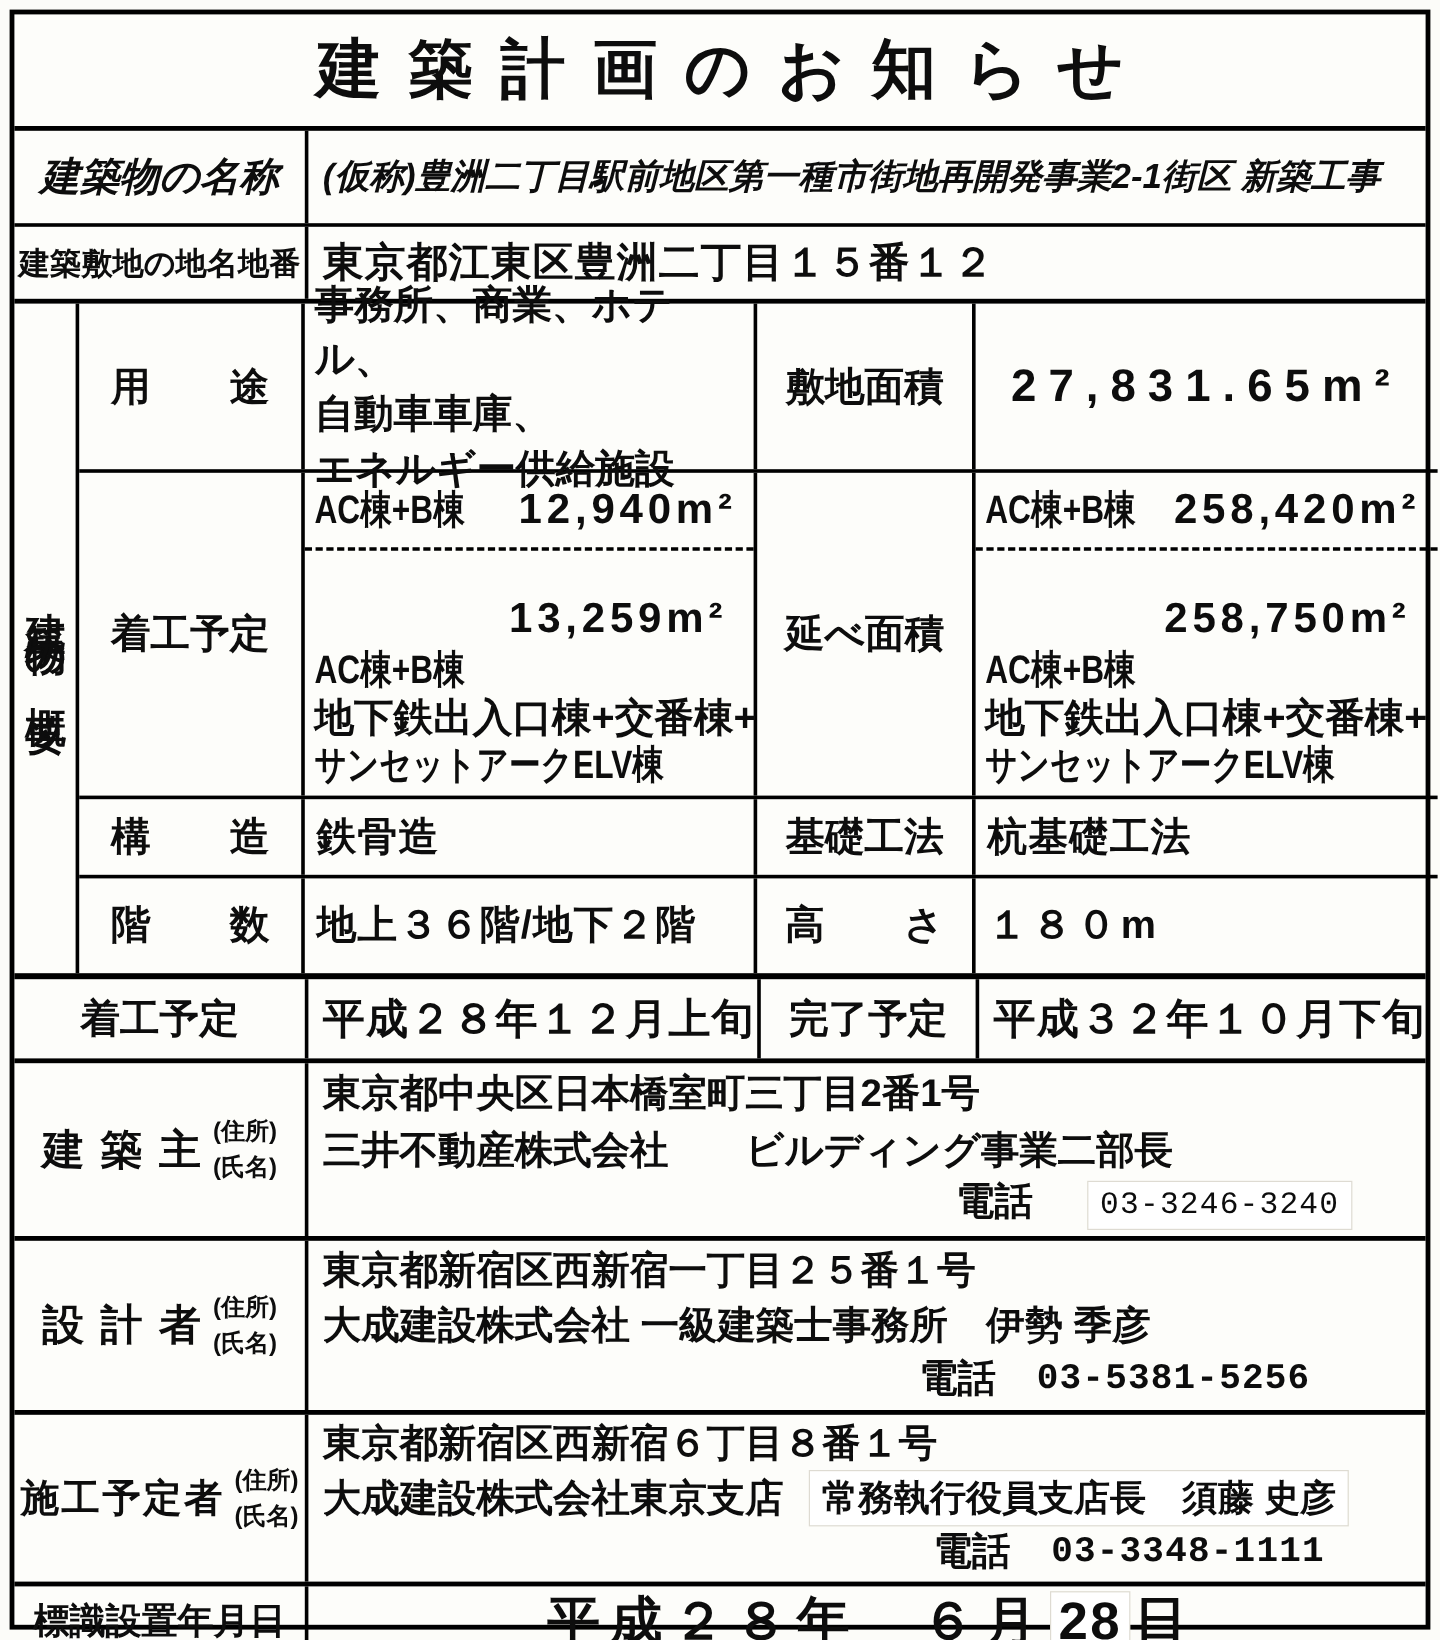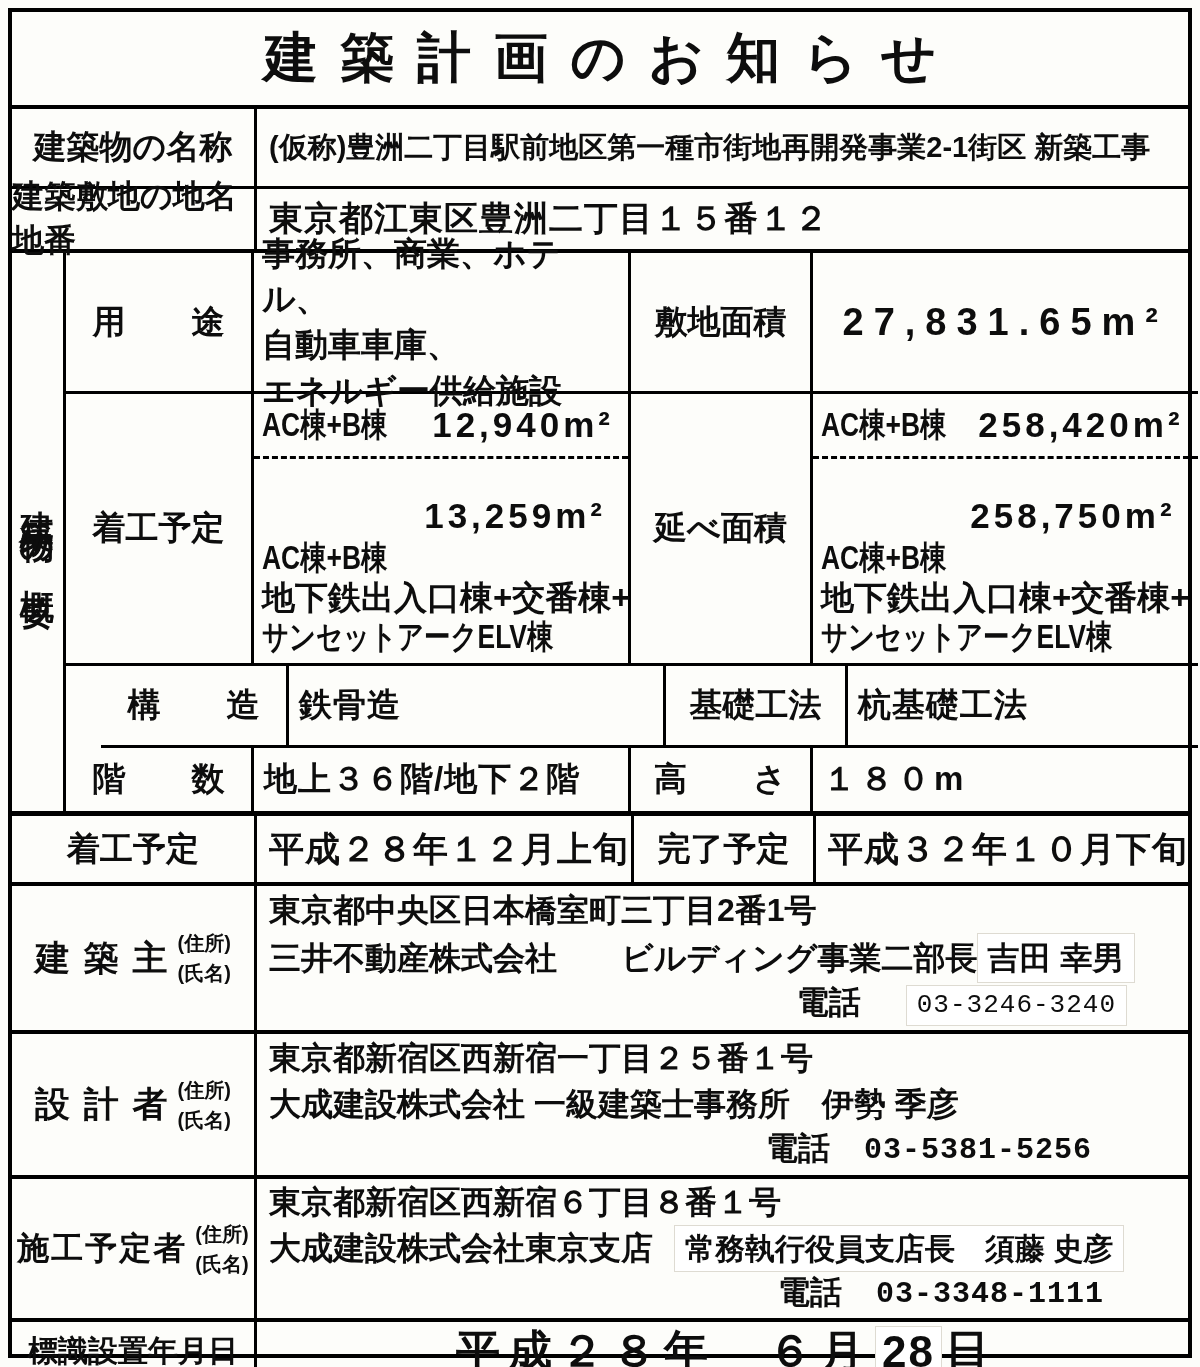--- a/index.html
+++ b/index.html
@@ -10,43 +10,43 @@
   .row{display:flex;flex-direction:row;box-sizing:border-box;border-bottom:3px solid #000;flex:0 0 auto;}
   .row.last{border-bottom:none;flex:1 1 auto;}
   .cell{box-sizing:border-box;display:flex;align-items:center;}
   .rb{border-right:3px solid #000;}
   .label-cell{width:245px;justify-content:center;font-size:33px;flex:0 0 auto;}
   .content-cell{flex:1 1 auto;padding-left:12px;}
   
   .title-row{height:97px;align-items:center;justify-content:center;border-bottom:4px solid #000;}
   .title-row .t{font-size:54px;letter-spacing:0.42em;padding-left:0.42em;white-space:nowrap;}
   
-  .r-name{height:80px;}
+  .r-name{height:80px;font-style:italic;}
   .r-site{height:64px;border-bottom:4px solid #000;}
   .r-overview{height:563px;border-bottom:5px solid #000;}
   .r-sched{height:70px;border-bottom:4px solid #000;}
   .r-owner{height:148px;border-bottom:4px solid #000;}
   .r-designer{height:145px;border-bottom:4px solid #000;}
   .r-contractor{height:143px;border-bottom:4px solid #000;}
   .name-val{font-size:29px;white-space:nowrap;}
-  .site-label{font-size:32px;}
+  .site-label{font-size:26px;}
   .site-val{font-size:34px;letter-spacing:1px;}
   
   .ov-vert{width:54px;justify-content:center;flex:0 0 auto;}
   .ov-vert .v{writing-mode:vertical-rl;text-orientation:upright;font-size:34px;letter-spacing:10px;}
   .ov-right{flex:1 1 auto;display:flex;flex-direction:column;}
   .ov-row{display:flex;flex-direction:row;border-bottom:3px solid #000;box-sizing:border-box;flex:0 0 auto;}
   .ov-row.last{border-bottom:none;flex:1 1 auto;}
   .ov-label{width:188px;justify-content:center;font-size:33px;flex:0 0 auto;}
   .ov-c1{width:377px;flex:0 0 auto;position:relative;}
   .ov-l2{width:182px;justify-content:center;font-size:33px;flex:0 0 auto;}
   .ov-c2{flex:1 1 auto;position:relative;}
   .r-usage{height:141px;}
   .r-area{height:272px;}
-  .r-struct{height:82px;margin-left:35px;}
+  .r-struct{height:66px;}
   .usage-lines{font-size:33px;line-height:1.38;padding:6px 8px;}
   .site-area-val{font-size:38px;letter-spacing:10px;width:100%;text-align:center;}
   .area-cell{display:flex;flex-direction:column;align-items:stretch;padding:0;}
   .area-top{height:62px;display:flex;align-items:center;justify-content:space-between;
             padding:0 14px 0 8px;box-sizing:border-box;}
   .area-top .num{font-size:35px;letter-spacing:4px;white-space:nowrap;}
   .dashed{border-top:3px dashed #000;margin:0;}
   .area-bottom{flex:1 1 auto;display:flex;flex-direction:column;justify-content:flex-end;
                padding:0 8px 6px 8px;box-sizing:border-box;}
   .area-bottom .bignum{font-size:35px;letter-spacing:4px;text-align:right;padding-right:14px;margin-bottom:2px;}
@@ -187,21 +187,20 @@
         <span class="main">建 築 主</span>
         <span class="subs">
           <span>(住所)</span>
           <span>(氏名)</span>
         </span>
       </div>
       <div class="party-content">
         <div class="party-line">東京都中央区日本橋室町三丁目2番1号</div>
         <div class="party-line spread">
           <span>三井不動産株式会社　　ビルディング事業二部長</span>
-          <span class="sticker">吉田 幸男</span>
         </div>
         <div class="party-line tel-line">
           <span class="tel-label">電話</span>
           <span class="tel-num light sticker">03-3246-3240</span>
         </div>
       </div>
     </div>
 
     <div class="row r-designer">
       <div class="cell rb party-label">

